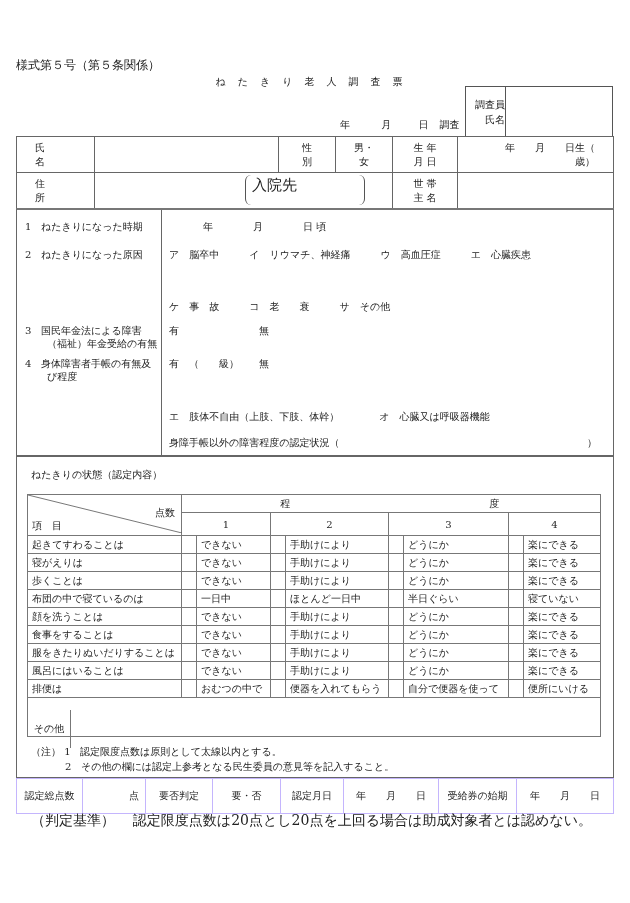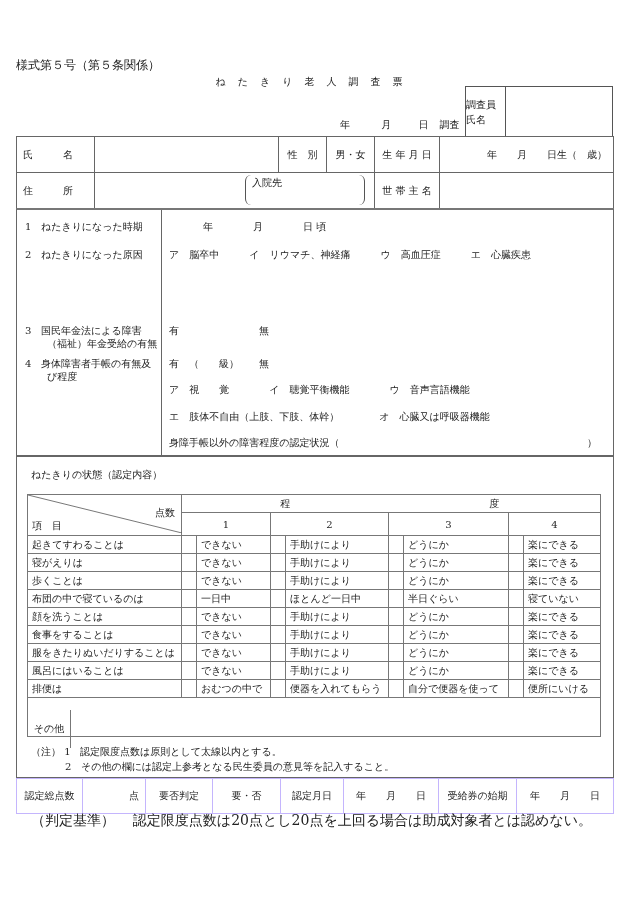--- a/index.html
+++ b/index.html
@@ -3,24 +3,24 @@
 <meta charset="utf-8">
 <style>
   html, body { margin:0; padding:0; background:#fff; }
   body { width:630px; height:903px; position:relative; font-family:"DejaVu Serif", serif; color:#222; font-size:10px; overflow:hidden; }
   .abs { position:absolute; }
   .form-no { left:16px; top:57px; font-size:12px; }
   .title { left:0; width:630px; top:75px; text-align:center; font-size:10px; letter-spacing:12px; }
   .survey-date { left:340px; top:118px; font-size:10px; white-space:nowrap; }
   .survey-date span { display:inline-block; }
   .surveyor-box { left:465px; top:86px; width:148px; height:50px; border:1px solid #555; border-bottom:none; box-sizing:border-box; }
-  .surveyor-label { position:absolute; left:0; top:0; width:40px; height:100%; border-right:1px solid #555; font-size:10px; line-height:15px; text-align:left; padding-top:10px; box-sizing:border-box; }
+  .surveyor-label { position:absolute; left:0; top:0; width:40px; height:100%; border-right:1px solid #555; font-size:10px; line-height:15px; text-align:right; padding-top:10px; box-sizing:border-box; }
   table { border-collapse:collapse; }
   .main-outer { left:16px; top:136px; width:598px; }
-  .grid td { border:1px solid #666; font-size:10px; padding:0 6px; height:35px; }
+  .grid td { border:1px solid #666; font-size:10px; padding:0 18px; height:35px; }
   .sec2 { left:16px; top:208px; width:598px; height:248px; border:1px solid #666; border-top:2px solid #777; box-sizing:border-box; }
   .sec2 .divider { position:absolute; left:144px; top:0; bottom:0; border-left:1px solid #666; }
   .sec2 .q { position:absolute; left:8px; font-size:10px; line-height:13px; }
   .sec2 .a { position:absolute; left:152px; font-size:10px; white-space:nowrap; }
   .sec3 { left:16px; top:456px; width:598px; height:322px; border:1px solid #666; box-sizing:border-box; }
   .status-title { left:31px; top:468px; font-size:10px; }
   .adl { left:27px; top:494px; width:574px; }
   .adl td { border:1px solid #777; font-size:10px; height:17px; padding:0 4px; white-space:nowrap; }
   .adl .chk { width:7px; padding:0; }
   .notes { left:31px; top:744px; font-size:10px; line-height:15px; }
@@ -64,21 +64,21 @@
     <td></td>
     <td style="text-align:center">性　別</td>
     <td style="text-align:center">男・女</td>
     <td style="text-align:center">生 年 月 日</td>
     <td style="text-align:right">年　　月　　日生（　歳）</td>
   </tr>
   <tr>
     <td>住　　　所</td>
     <td colspan="3" style="position:relative">
       <div class="abs" style="left:150px;top:2px;width:118px;height:30px;border-left:1px solid #555;border-right:1px solid #555;border-radius:6px;">
-        <span class="abs" style="left:6px;top:1px;font-size:10px">入院先</span>
+        <span class="abs" style="left:6px;top:1px;font-size:15px">入院先</span>
       </div>
     </td>
     <td style="text-align:center">世 帯 主 名</td>
     <td></td>
   </tr>
 </tbody>
   </table>
 
 <div class="abs sec2">
   <div class="divider"></div>
@@ -86,33 +86,33 @@
     <span>1</span>&nbsp;&nbsp;
     <span>ねたきりになった時期</span>
   </div>
   <div class="a" style="top:10px;left:186px">年　　　　月　　　　日 頃</div>
 
   <div class="q" style="top:38px">
     <span>2</span>&nbsp;&nbsp;
     <span>ねたきりになった原因</span>
   </div>
   <div class="a" style="top:38px">ア　脳卒中　　　イ　リウマチ、神経痛　　　ウ　高血圧症　　　エ　心臓疾患</div>
+  <div class="a" style="top:90px">ケ　事　故　　　コ　老　　衰　　　サ　その他</div>
 
   <div class="q" style="top:114px">
     <span>3</span>&nbsp;&nbsp;&nbsp;<span>国民年金法による障害</span><br>
     <span style="padding-left:22px">（福祉）年金受給の有無</span>
   </div>
   <div class="a" style="top:114px">有　　　　　　　　無</div>
 
   <div class="q" style="top:147px">
     <span>4</span>&nbsp;&nbsp;&nbsp;<span>身体障害者手帳の有無及</span><br>
     <span style="padding-left:22px">び程度</span>
   </div>
   <div class="a" style="top:147px">有　（　　級）　　無</div>
-  <div class="a" style="top:173px">ア　視　　覚　　　　イ　聴覚平衡機能　　　　ウ　音声言語機能</div>
   <div class="a" style="top:200px">エ　肢体不自由（上肢、下肢、体幹）　　　　オ　心臓又は呼吸器機能</div>
   <div class="a" style="top:226px">身障手帳以外の障害程度の認定状況（</div>
   <div class="a" style="top:226px;left:570px">）</div>
 </div>
 
 <div class="abs sec3"></div>
 <div class="abs status-title">ねたきりの状態（認定内容）</div>
 
 <table class="abs adl">
   <colgroup>

